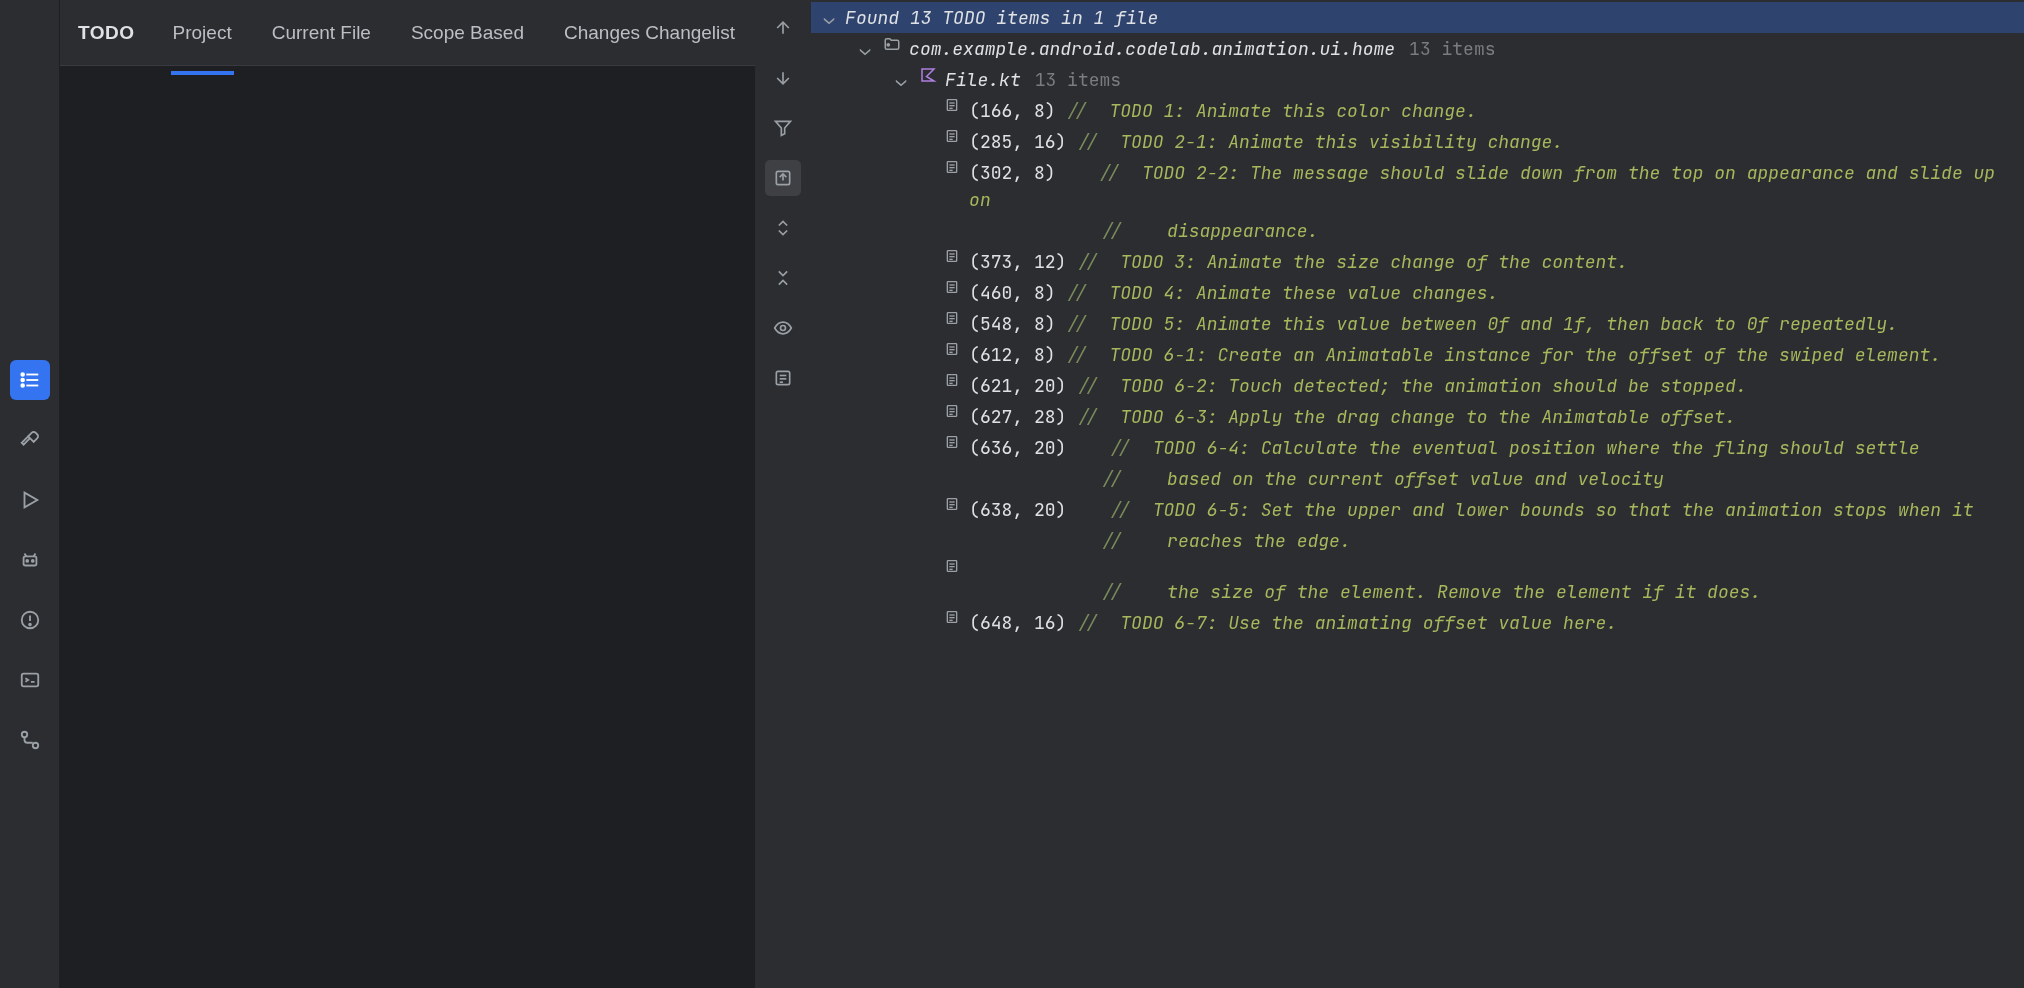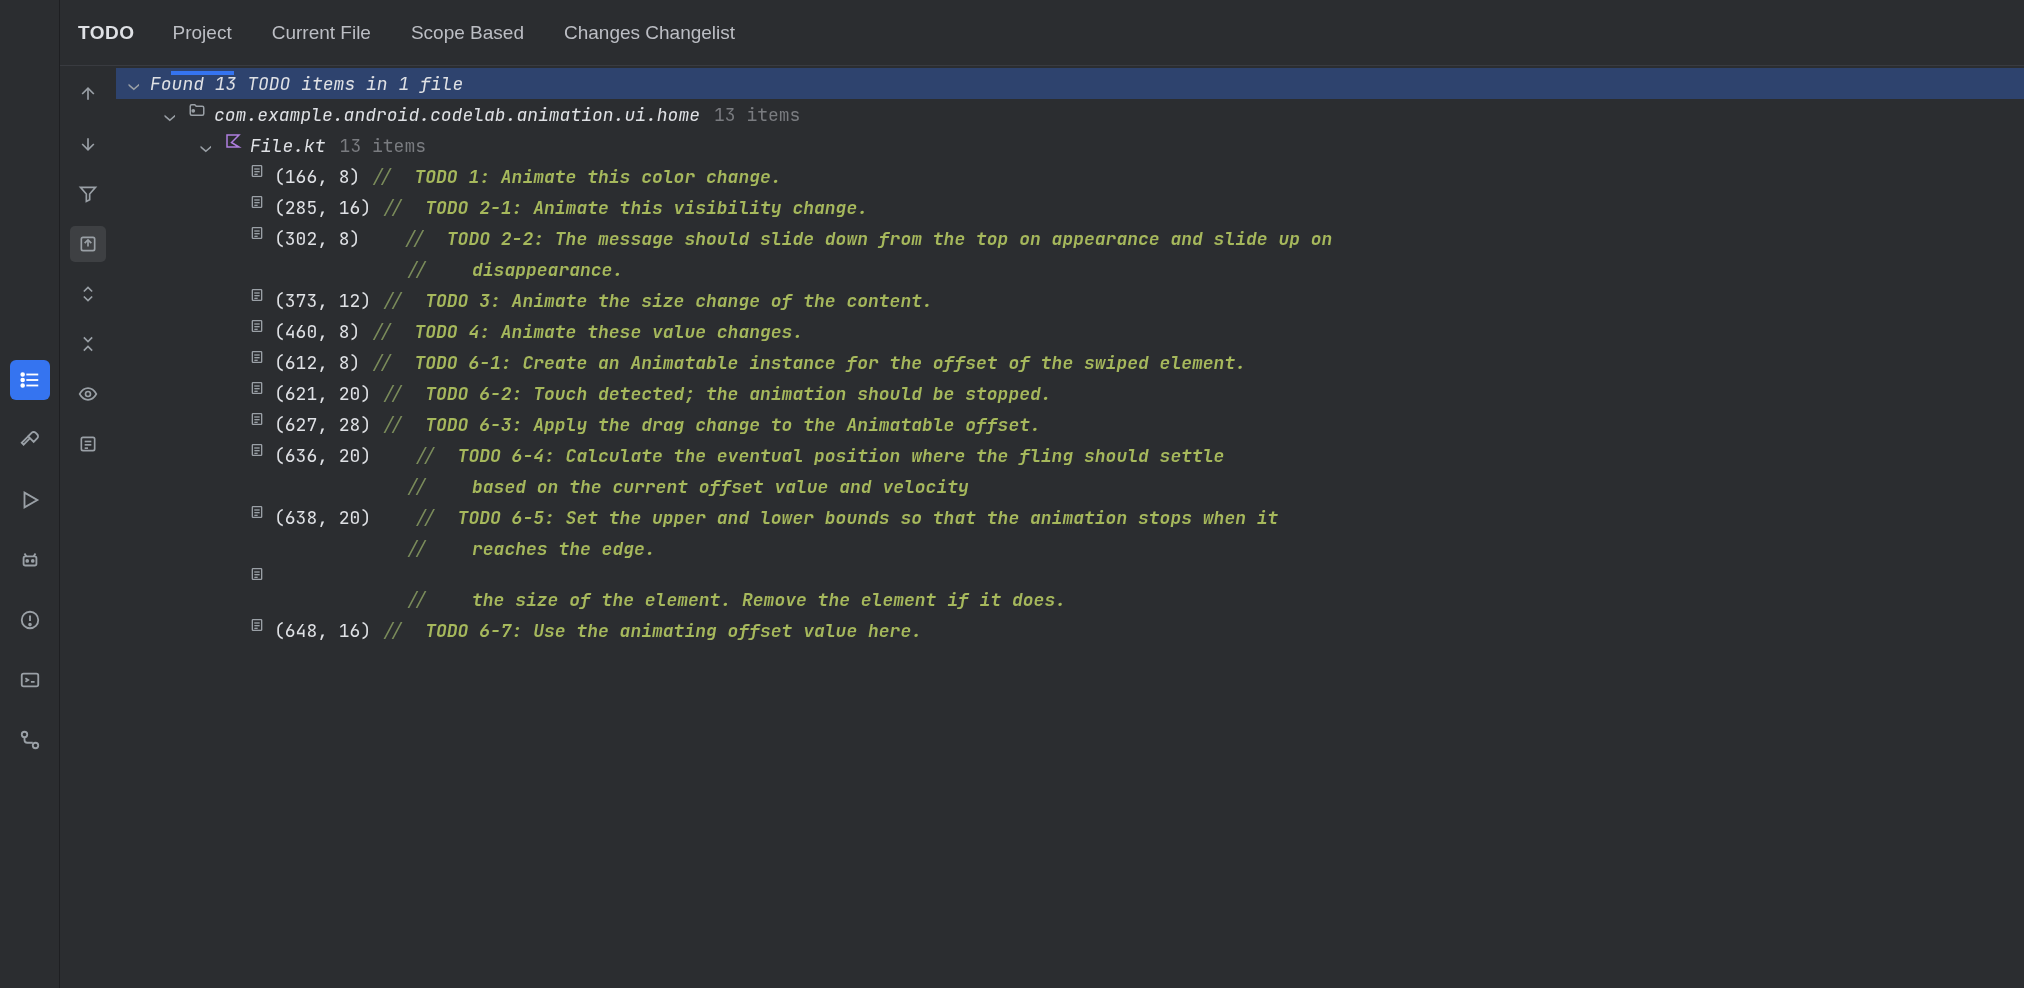--- a/index.html
+++ b/index.html
@@ -36,21 +36,20 @@
   border-radius: 6px;
   color: #9aa0a6;
 }
 .rail-icon.active {
   background: #3574f0;
   color: #fff;
 }
 .main {
   flex: 1;
   display: flex;
-  flex-direction: column;
 }
 .tabs-row {
   display: flex;
   align-items: center;
   height: 66px;
   padding: 0 18px;
   gap: 36px;
   border-bottom: 1px solid #393b40;
   background: #2b2d30;
 }
@@ -135,21 +134,21 @@
 .kt-icon { color: #b07fe0; }
 .text-icon { color: #9aa0a6; }
 .node-text { color: #dfe1e5; font-style: italic; }
 .count-text { color: #7a7c80; margin-left: 8px; }
 .depth0 { padding-left: 8px; }
 .depth1 { padding-left: 44px; }
 .depth2 { padding-left: 80px; }
 .depth3 { padding-left: 130px; }
 .loc { color: #dfe1e5; }
 .slash { color: #7a8b5a; font-style: italic; }
-.todo { color: #a6b85c; font-style: italic; font-weight: bold; }
+.todo { color: #a6b85c; font-style: italic; }
 .cont { padding-left: 290px; display:flex; gap:0; }
 .cont .slash { width: 66px; }
 </style>
 </head>
 <body>
 
 <div class="app">
   <div class="left-rail">
     <div class="rail-spacer"></div>
     <div class="rail-icon active">
@@ -354,20 +353,31 @@
             </div>
             <div class="tree-row depth3">
               <span class="icon-slot text-icon">
                 <svg width="16" height="16" viewBox="0 0 24 24" fill="none" stroke="currentColor" stroke-width="2">
                   <rect x="5" y="4" width="14" height="16" rx="1"></rect>
                   <line x1="8" y1="9" x2="16" y2="9"></line>
                   <line x1="8" y1="13" x2="16" y2="13"></line>
                   <line x1="8" y1="17" x2="13" y2="17"></line>
                 </svg>
               </span>
+              <span><span class="loc">(548, 8)</span> <span class="slash">// &nbsp;</span><span class="todo">TODO 5: Animate this value between 0f and 1f, then back to 0f repeatedly.</span></span>
+            </div>
+            <div class="tree-row depth3">
+              <span class="icon-slot text-icon">
+                <svg width="16" height="16" viewBox="0 0 24 24" fill="none" stroke="currentColor" stroke-width="2">
+                  <rect x="5" y="4" width="14" height="16" rx="1"></rect>
+                  <line x1="8" y1="9" x2="16" y2="9"></line>
+                  <line x1="8" y1="13" x2="16" y2="13"></line>
+                  <line x1="8" y1="17" x2="13" y2="17"></line>
+                </svg>
+              </span>
               <span><span class="loc">(612, 8)</span> <span class="slash">// &nbsp;</span><span class="todo">TODO 6-1: Create an Animatable instance for the offset of the swiped element.</span></span>
             </div>
             <div class="tree-row depth3">
               <span class="icon-slot text-icon">
                 <svg width="16" height="16" viewBox="0 0 24 24" fill="none" stroke="currentColor" stroke-width="2">
                   <rect x="5" y="4" width="14" height="16" rx="1"></rect>
                   <line x1="8" y1="9" x2="16" y2="9"></line>
                   <line x1="8" y1="13" x2="16" y2="13"></line>
                   <line x1="8" y1="17" x2="13" y2="17"></line>
                 </svg>

